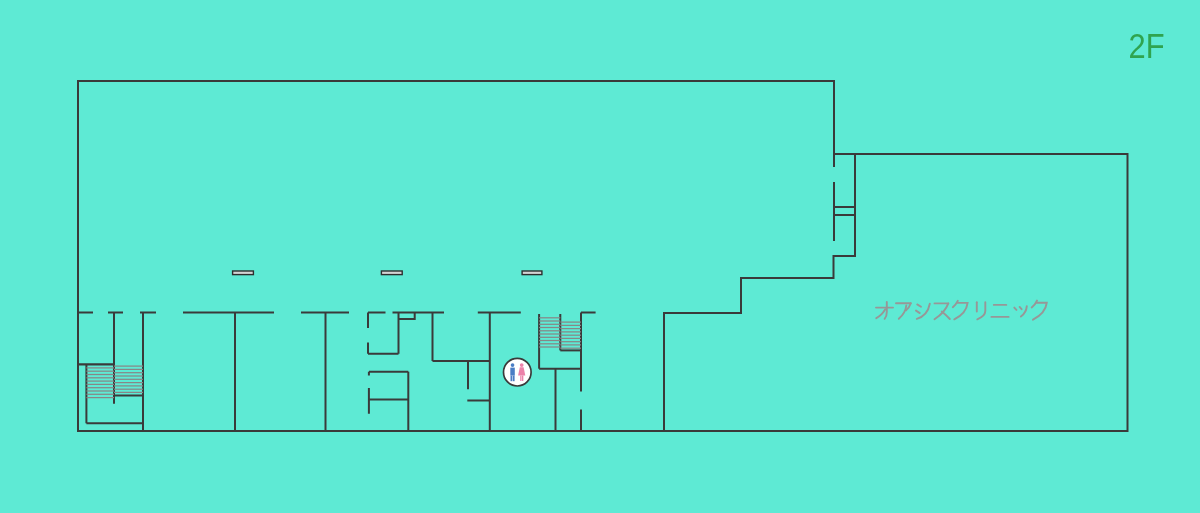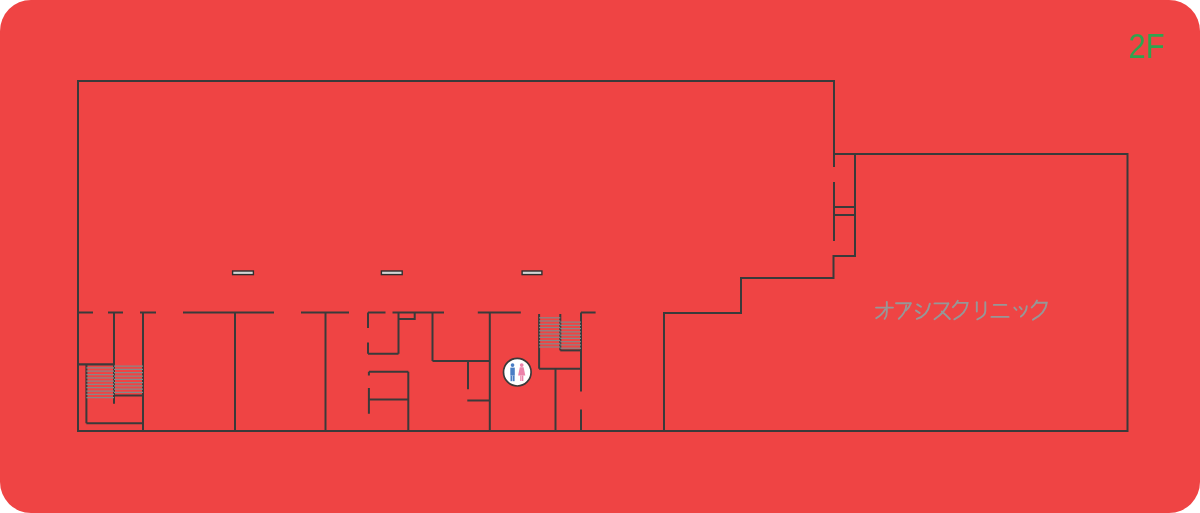--- a/index.html
+++ b/index.html
@@ -1,17 +1,17 @@
 <!DOCTYPE html>
 <html><head>
 <meta charset="utf-8">
 <style>
   html,body{margin:0;padding:0;background:#ffffff;}
-  .page{position:relative;width:1200px;height:513px;background:#ef4444;overflow:hidden;
-        font-family:"Liberation Sans", sans-serif;border-radius:31px;}
+  .page{position:relative;width:1200px;height:513px;background:#5eead4;overflow:hidden;
+        font-family:"Liberation Sans", sans-serif;}
 </style>
 </head>
 <body>
 <div class="page">
 <svg width="1200" height="513" viewBox="0 0 1200 513" xmlns="http://www.w3.org/2000/svg">
 
   <text x="1128.5" y="58" font-family="Liberation Sans, sans-serif" font-size="35.5" fill="#2fa44f" textLength="36" lengthAdjust="spacingAndGlyphs">2F</text>
 
   <path d="M78 81 H834 V154 H1127.5 V431 H78 Z" fill="none" stroke="#3a3a3a" stroke-width="2"></path>
 

